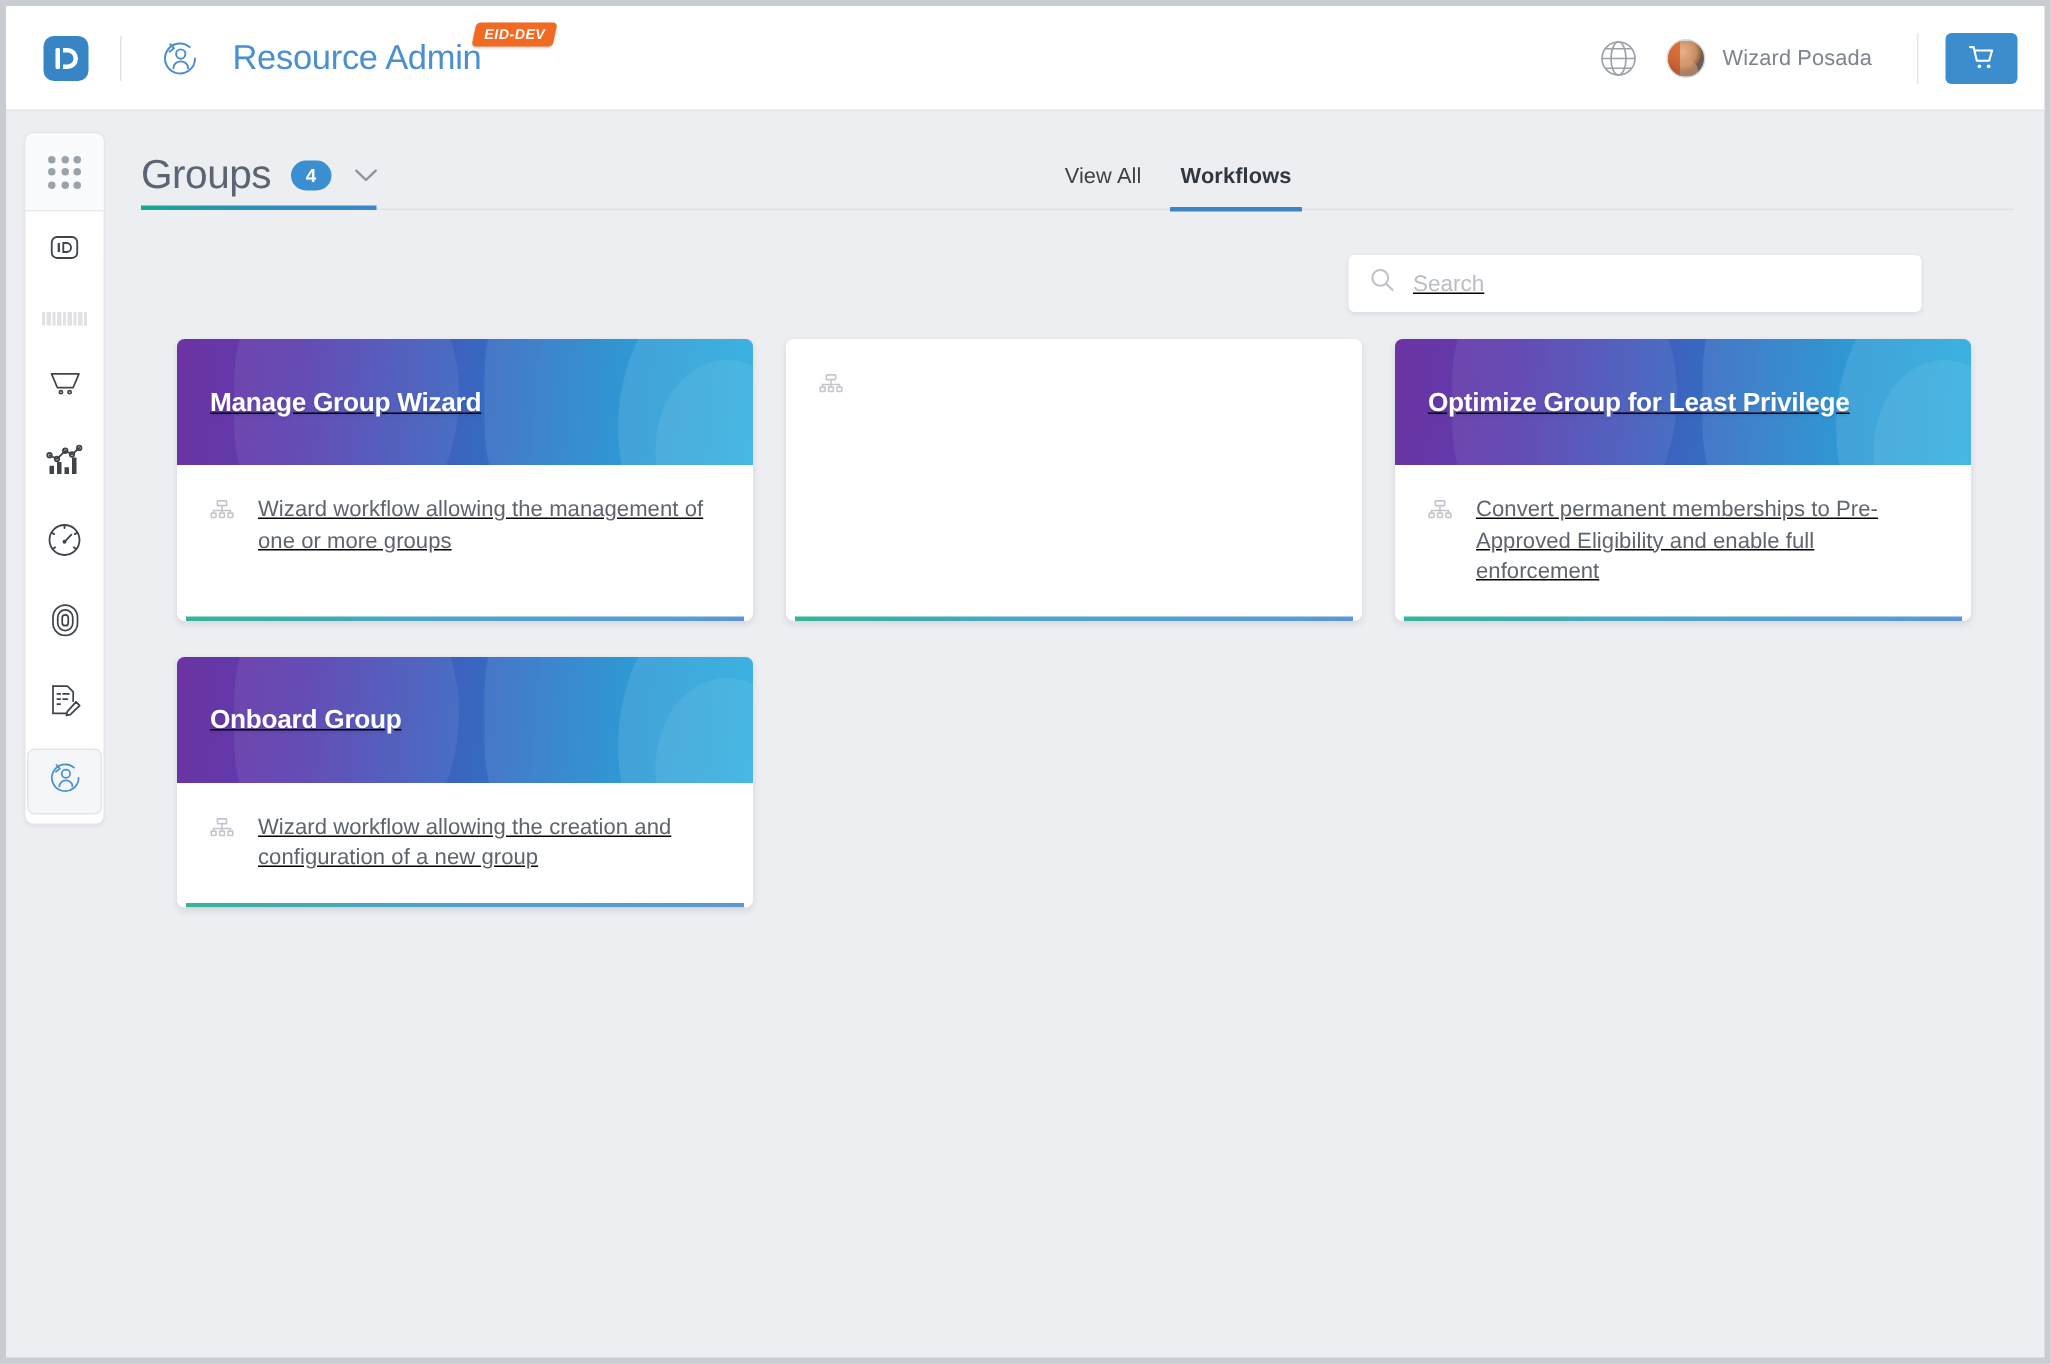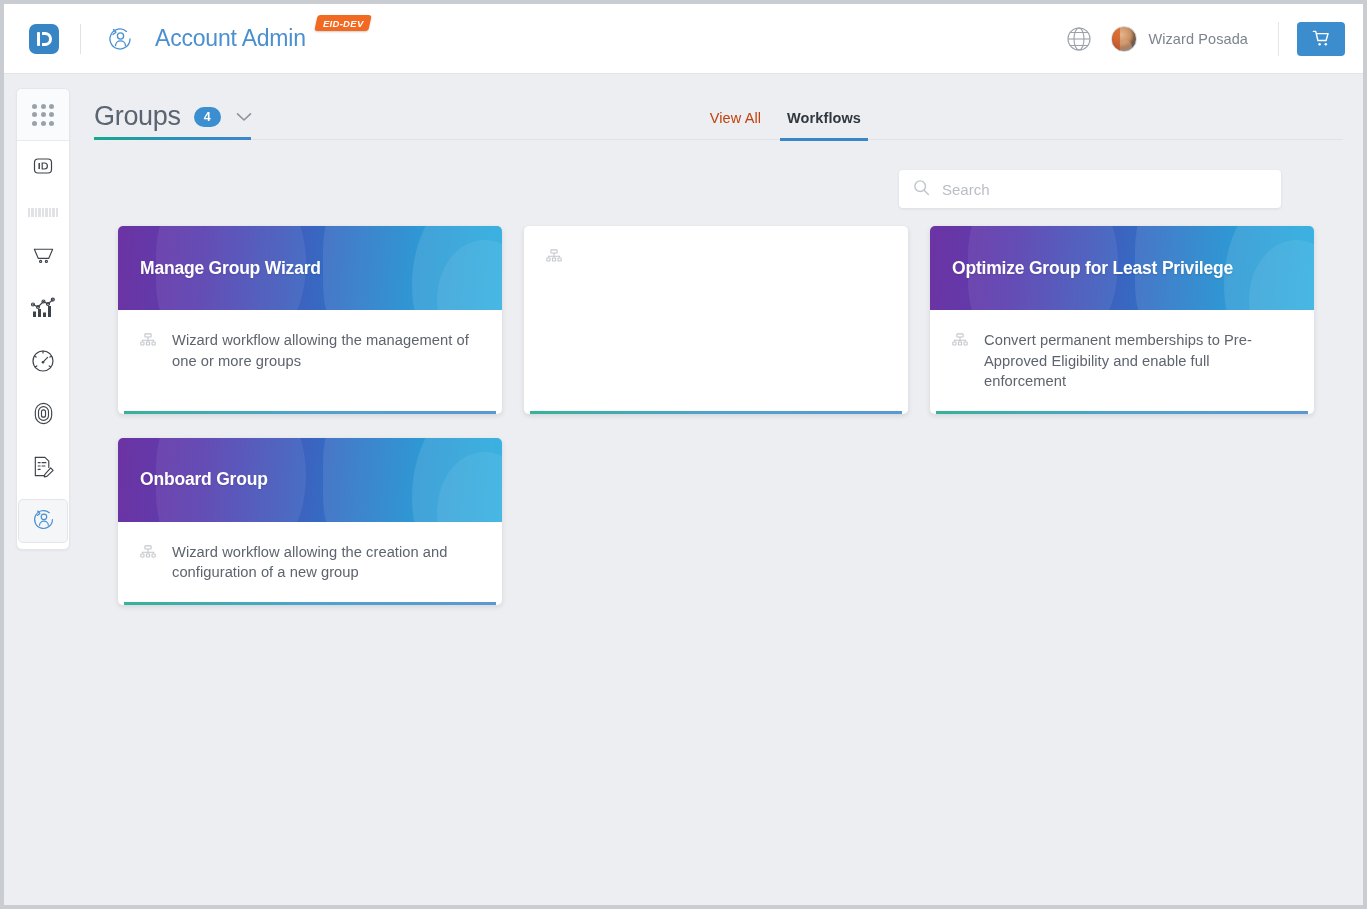--- a/index.html
+++ b/index.html
@@ -139,30 +139,30 @@
     min-width: 27px; text-align:center; line-height:16px;
   }
   .chev { margin-left: 15px; display:flex; align-items:center; cursor:pointer;}
   .title-underline {
     position:absolute; left:0; bottom:0; width: 157px; height: 3px;
     background: linear-gradient(90deg,#16a98a 0%, #2c8fc0 55%, #3f86c9 100%);
   }
   .head-rule { position:absolute; left:0; right:20px; bottom:0; height:1px; background:#dfe2e6;}
   .tabs { display:flex; align-items:flex-end; margin-left: 445px; gap: 0; height:100%; }
   .tab {
-    font-size: 14.5px; color:#c2410c; padding: 0 13px 14px 13px;
+    font-size: 14.5px; color:#404040; padding: 0 13px 14px 13px;
     cursor:pointer; position:relative; letter-spacing:.1px;
   }
   .tab.active { color:#31373f; font-weight:700; }
   .tab.active::after {
     content:''; position:absolute; left:6px; right:6px; bottom:-1px; height:3px;
     background:#3b86c8;
   }
 
-  .content { flex:1; padding: 30px 25px 0 0; min-height:0; overflow:hidden;}
+  .content { flex:1; padding: 30px 25px 0 0; min-height:0; overflow:hidden;text-decoration:underline;}
   .search-row { display:flex; justify-content:flex-end; margin-bottom: 18px; padding-right:57px;}
   .search-box {
     width: 382px; height: 38px;
     background:#fff; border-radius:4px;
     box-shadow: 0 1px 3px rgba(25,40,70,.09);
     display:flex; align-items:center; padding: 0 14px;
   }
   .search-input {
     border:none; outline:none; flex:1; margin-left:12px;
     font-family:"Liberation Sans", sans-serif; font-size:15px; color:#52585f;
@@ -242,21 +242,21 @@
     <div class="head-icon">
       <svg width="28" height="28" viewBox="0 0 28 28" fill="none" stroke="#4a8fd0" stroke-width="1.3">
         <path d="M24 14a10 10 0 1 1-3.5-7.6" stroke-linecap="round"></path>
         <path d="M7.5 4.5 L10 7.2 L7 9.5" stroke-linecap="round" stroke-linejoin="round" fill="none"></path>
         <circle cx="14.5" cy="11" r="3.1"></circle>
         <path d="M9.6 20.5c0-2.7 2.2-4.6 4.9-4.6s4.9 1.9 4.9 4.6" stroke-linecap="round"></path>
       </svg>
     </div>
 
     <div class="app-title">
-      <span>Account Admin</span>
+      <span>Resource Admin</span>
     </div>
 
     <div class="env-badge">
       <span>EID-DEV</span>
     </div>
 
     <div class="topbar-right">
       <div class="globe">
         <svg width="26" height="26" viewBox="0 0 26 26" fill="none" stroke="#9ba1a9" stroke-width="1.1">
           <circle cx="13" cy="13" r="11"></circle>

